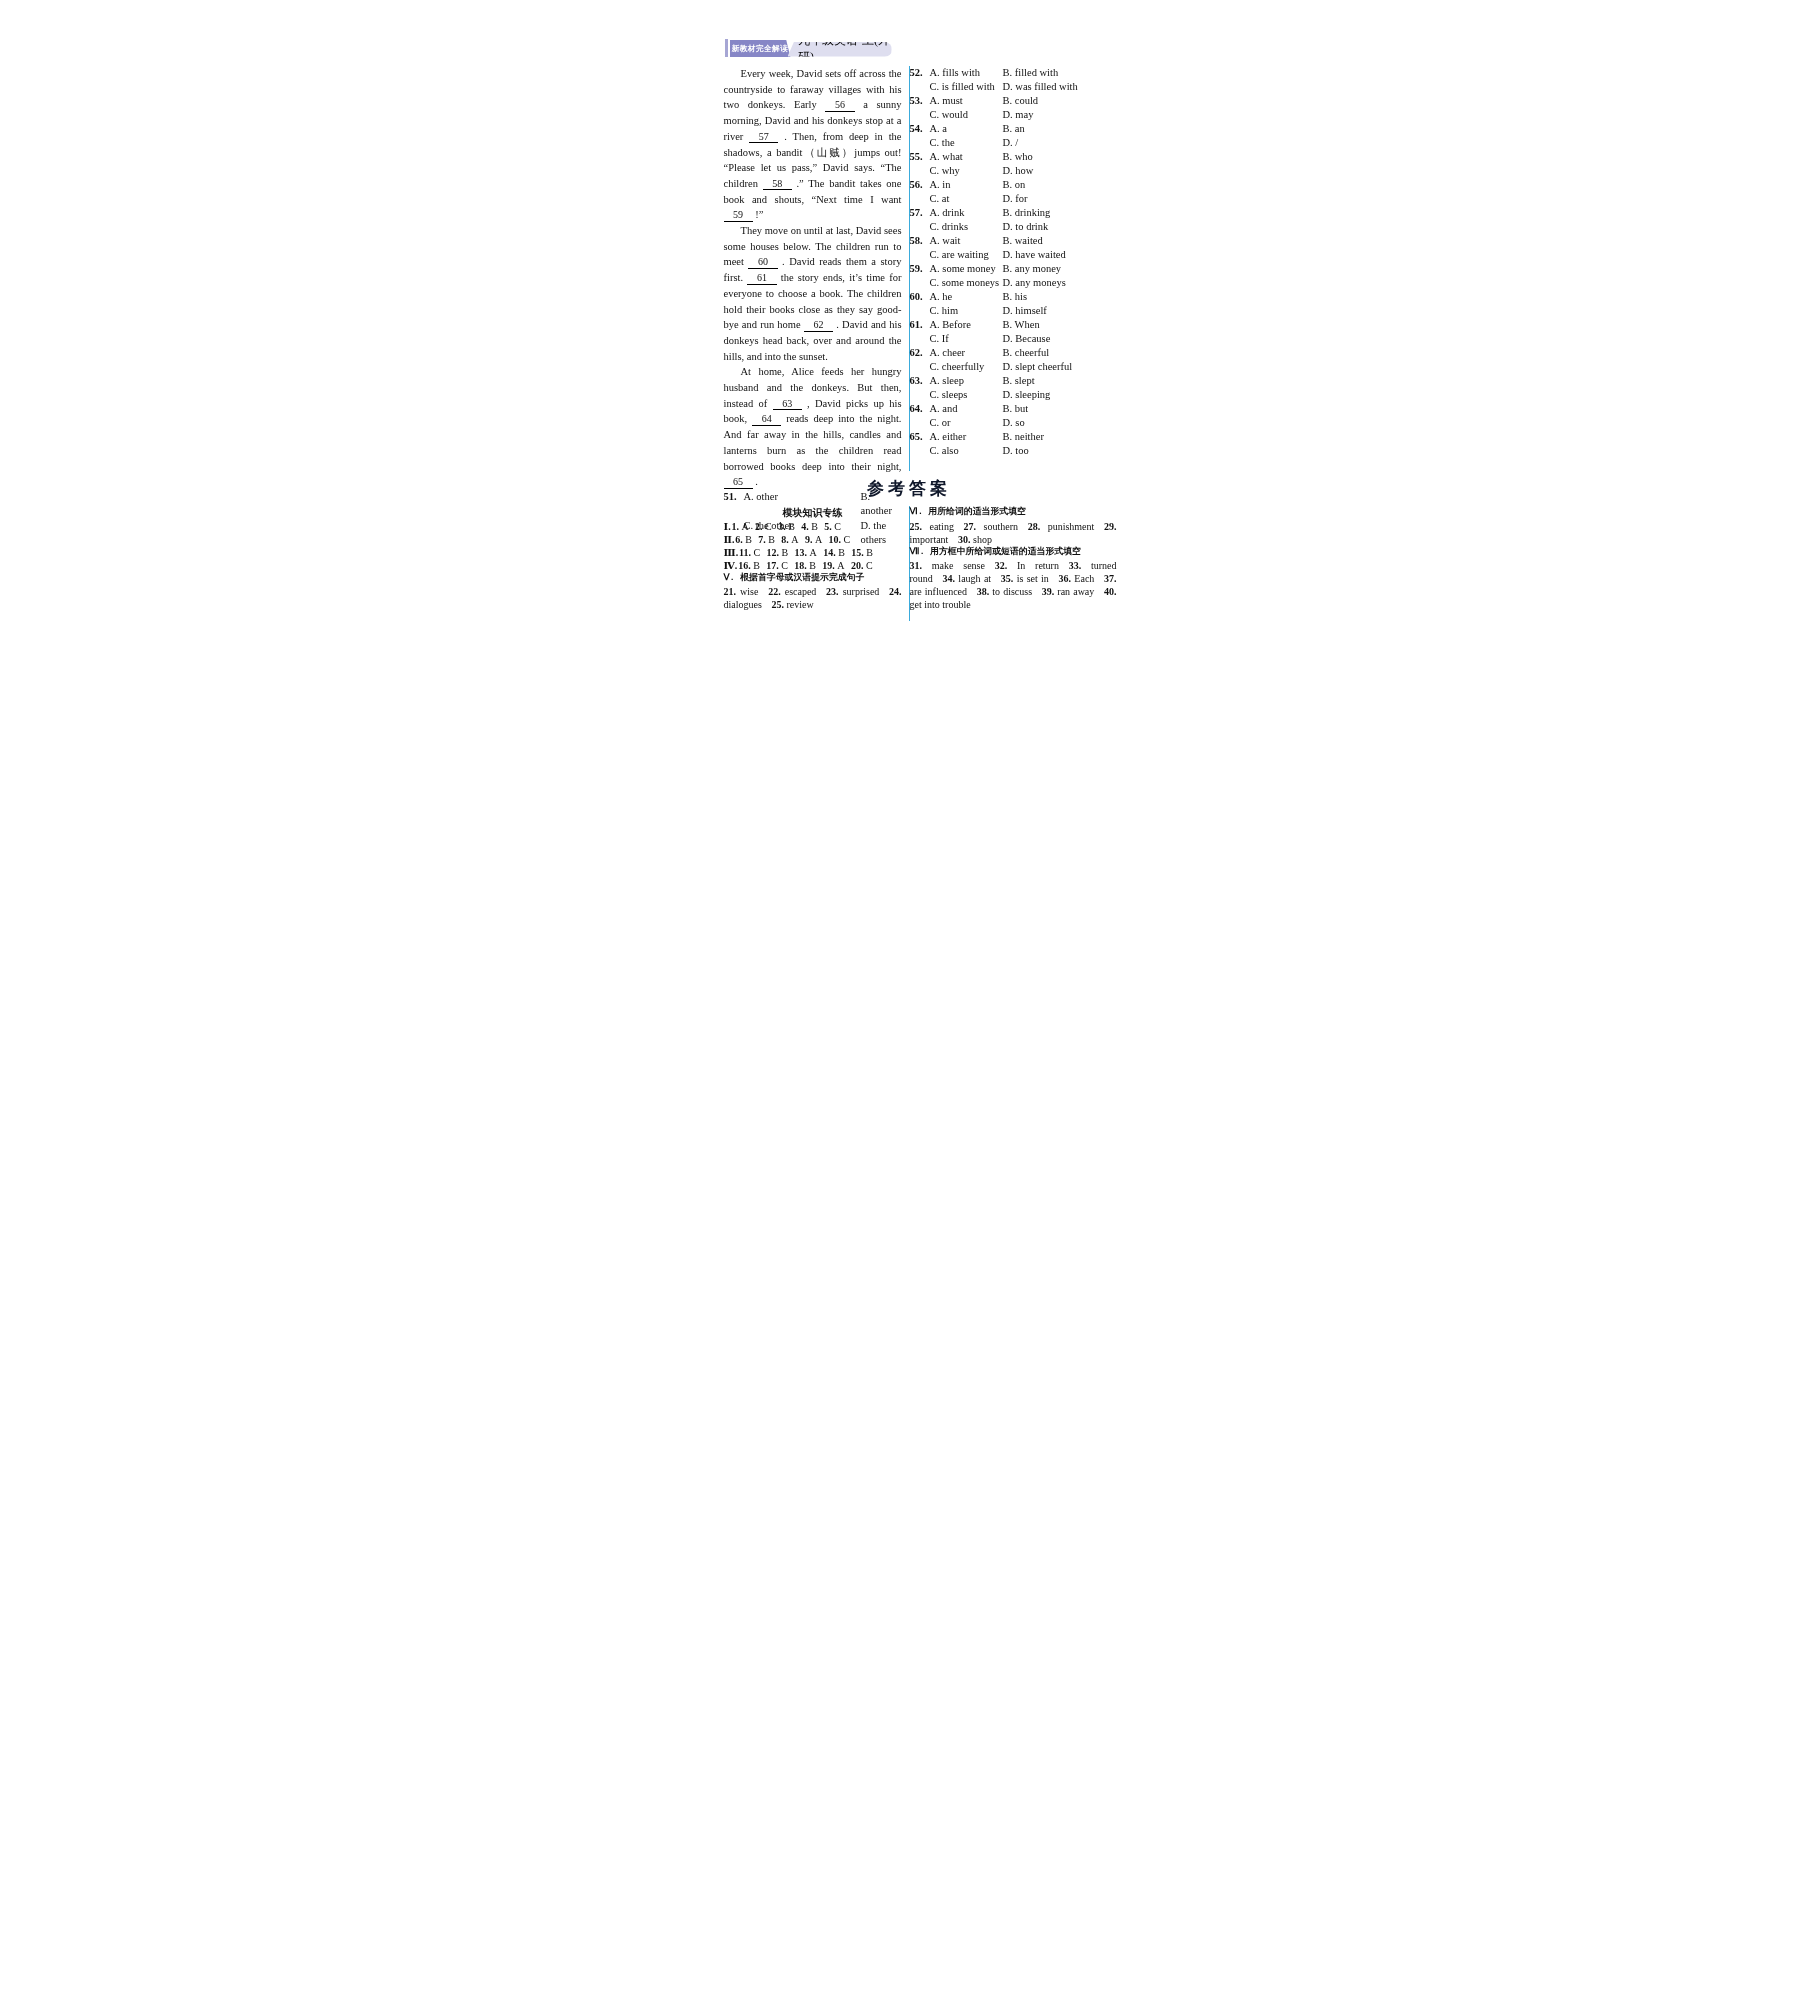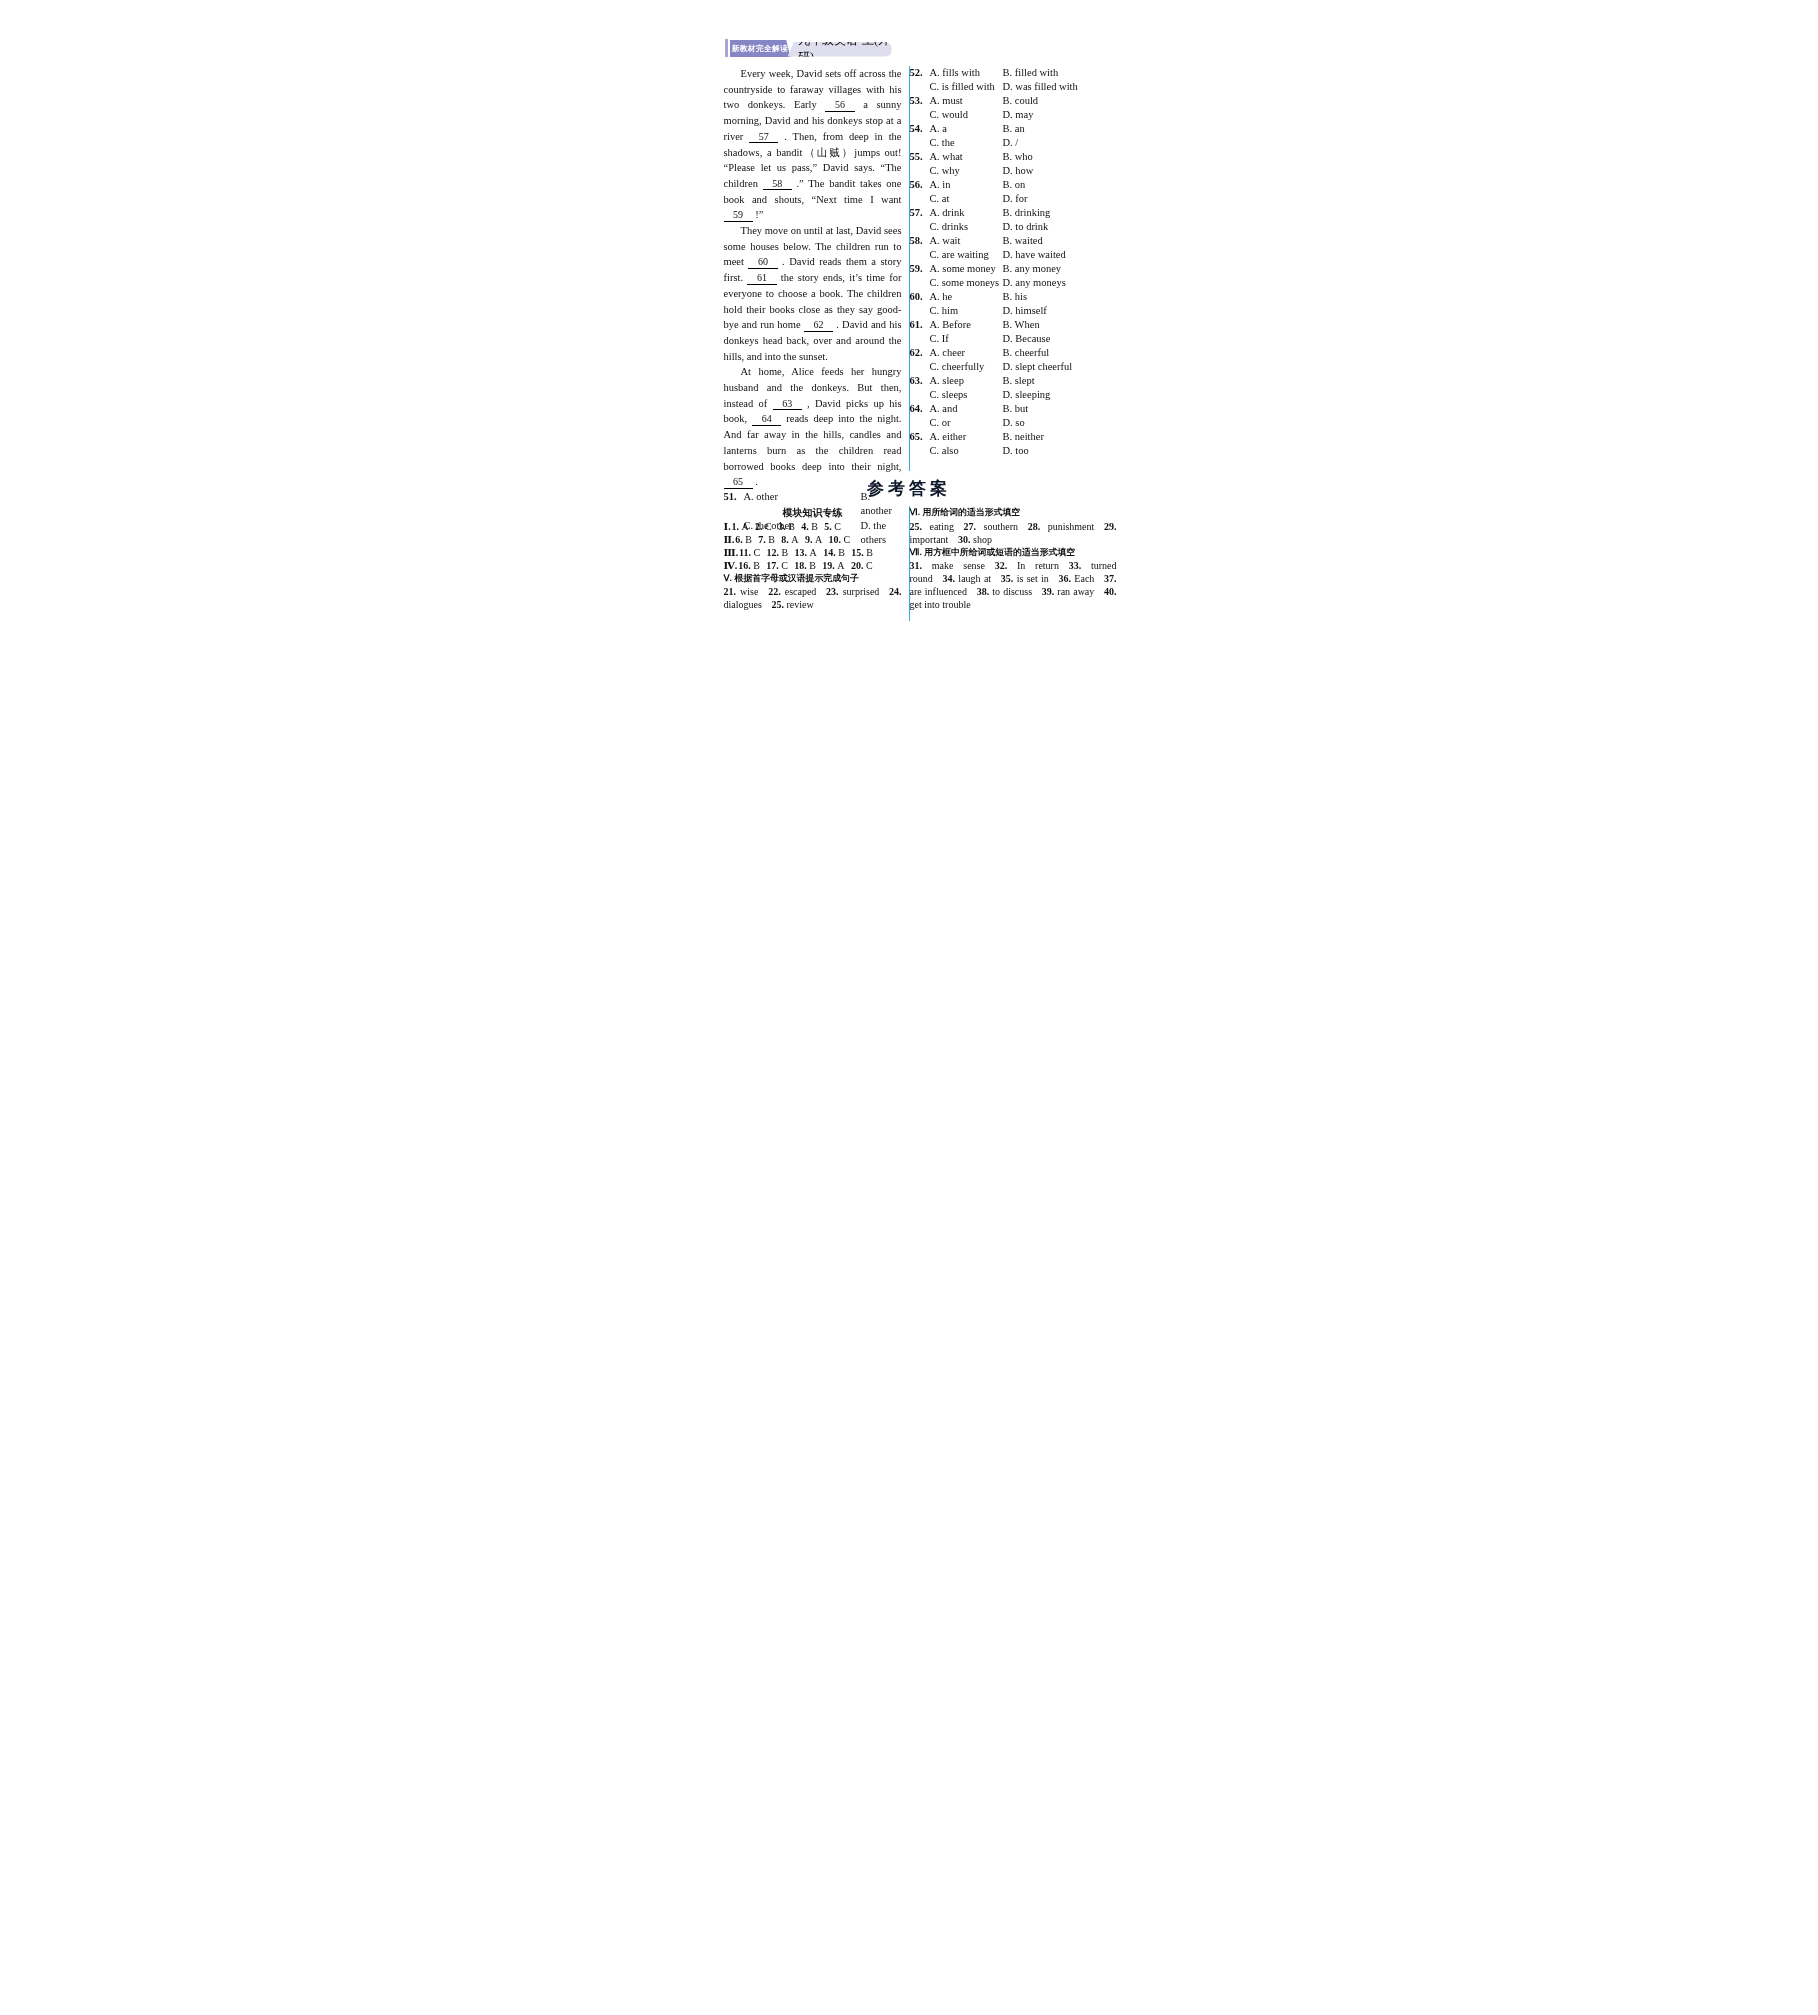--- a/index.html
+++ b/index.html
@@ -91,21 +91,21 @@
   .ans-line,.ans-flow{
     font-family:"Liberation Serif","DejaVu Serif",serif;
     font-size:10px;line-height:13px;
   }
   .ans-line .rom{margin-right:0.8px;}
   .ans-line .it{margin-right:6.4px;white-space:nowrap;}
   .ans-line b,.ans-flow b{font-weight:bold;}
   .ans-flow{text-align:justify;}
   .ans-flow .it{margin-right:9.7px;}
   .ans-header{
-    font-family:Liberation Sans, sans-serif;
+    font-family:Liberation Mono, monospace;
     font-weight:bold;font-size:8.9px;line-height:13.7px;
   }
 </style>
 </head>
 <body>
 
 <div class="page">
 
   <div class="hdr">
     <div class="hdr-bar"></div>

